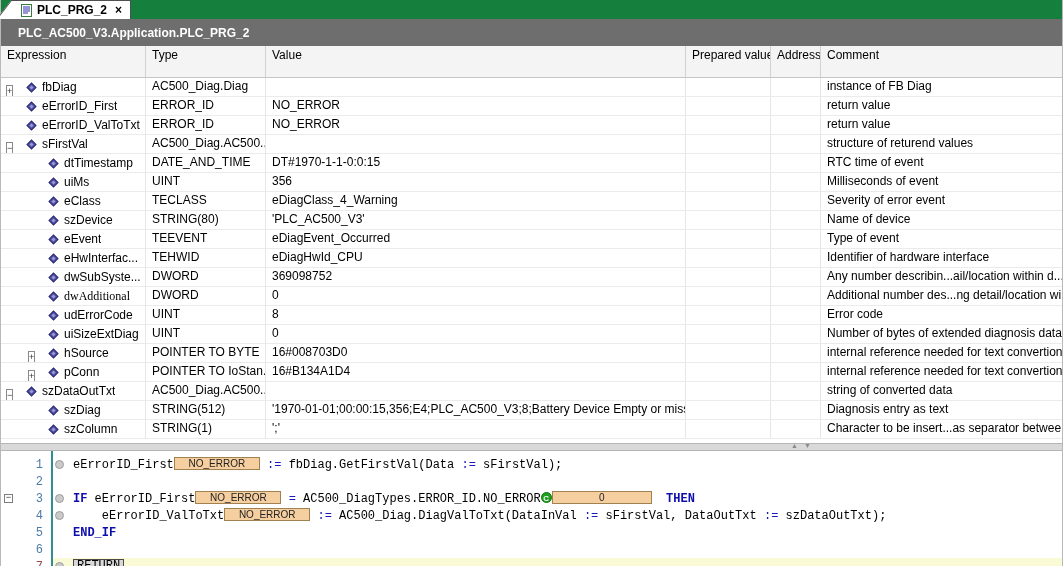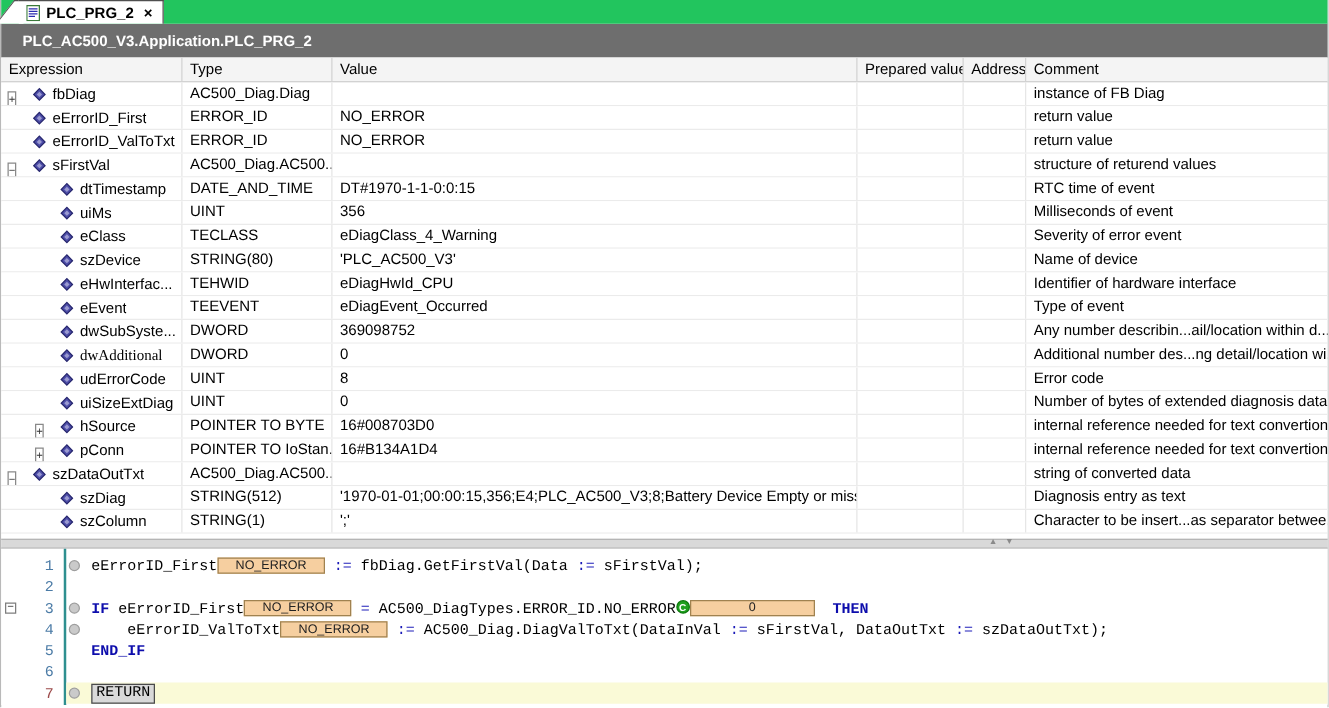--- a/index.html
+++ b/index.html
@@ -1,38 +1,38 @@
 <!DOCTYPE html>
 <html><head>
 <meta charset="utf-8">
 <style>
   * { box-sizing: border-box; margin: 0; padding: 0; }
   html,body { width:1063px; height:566px; overflow:hidden; background:#fff;
               font-family:"Liberation Sans", sans-serif; font-size:12px; color:#000; }
   #app { width:1063px; height:566px; border-left:1px solid #b9b9b9; border-right:1px solid #b9b9b9; position:relative; background:#fff; }
 
   
-  .tabbar { height:19px; position:relative; background:#22c55e; }
+  .tabbar { height:19px; position:relative; background:#15803d; }
   .tab { position:absolute; left:14px; top:0; height:19px; display:flex; align-items:center;
          background:#fff; border-top:1px solid #4f4f4f; border-right:1px solid #4f4f4f;
          padding:0 8px 0 6px; z-index:2; }
   .tab-slant { position:absolute; left:3px; top:0; width:22px; height:19px;
                background:#fff; border-left:1px solid #4f4f4f; border-top:1px solid #4f4f4f;
                transform:skewX(-38deg); z-index:1; }
   .tab-label { font-weight:bold; margin:0 6px 0 5px; }
   .tab-close { font-weight:bold; font-size:12px; line-height:12px; cursor:pointer; margin-left:2px; }
   .doc-icon { width:11px; height:13px; display:inline-block; }
 
   
   .headerbar { height:27px; background:#6e6e6e; color:#fff; display:flex; align-items:center;
                padding-left:17px; font-weight:bold; }
 
   
   .decl-table { width:100%; }
-  .thead { display:flex; height:20px; background:#f4f4f4; border-bottom:1px solid #c6c6c6; }
+  .thead { display:flex; height:32px; background:#f4f4f4; border-bottom:1px solid #c6c6c6; }
   .th { border-right:1px solid #d2d2d2; padding:2px 0 0 6px; white-space:nowrap; overflow:hidden; }
   .trow { display:flex; height:19px; border-bottom:1px solid #ebebeb; background:#fff; }
   .td { border-right:1px solid #e6e6e6; padding:1px 0 0 6px; white-space:nowrap; overflow:hidden; height:18px; }
   .col-expr { width:145px; } .col-type { width:120px; } .col-value { width:420px; }
   .col-prep { width:85px; } .col-addr { width:50px; } .col-comment { flex:1; border-right:none; }
   .expr-cell { display:flex; align-items:center; padding-top:0; }
   .exp-slot { width:9px; height:9px; margin-right:11px; flex:none; position:relative; }
   .exp-box { width:9px; height:9px; border:1px solid #898989; background:#fff; font-size:9px;
              line-height:7px; text-align:center; color:#333; cursor:pointer; }
   .ind0 .exp-slot { margin-left:5px; }
@@ -229,42 +229,42 @@
           <div class="td col-addr"></div>
           <div class="td col-comment">Name of device</div>
         </div>
         <div class="trow">
           <div class="td col-expr expr-cell ind1" style="padding-left: 0px;">
             <span class="exp-slot"></span>
             <span class="var-icon"><svg width="11" height="11" viewBox="0 0 11 11">
                 <rect x="2.3" y="2.3" width="6.4" height="6.4" transform="rotate(45 5.5 5.5)" fill="#4d4da8" stroke="#26266e" stroke-width="1"></rect>
                 <rect x="4" y="4" width="3" height="3" transform="rotate(45 5.5 5.5)" fill="#9a9ad0"></rect>
               </svg></span>
+            <span class="expr-text">eEvent</span>
+          </div>
+          <div class="td col-type">TEEVENT</div>
+          <div class="td col-value">eDiagEvent_Occurred</div>
+          <div class="td col-prep"></div>
+          <div class="td col-addr"></div>
+          <div class="td col-comment">Type of event</div>
+        </div>
+        <div class="trow">
+          <div class="td col-expr expr-cell ind1" style="padding-left: 0px;">
+            <span class="exp-slot"></span>
+            <span class="var-icon"><svg width="11" height="11" viewBox="0 0 11 11">
+                <rect x="2.3" y="2.3" width="6.4" height="6.4" transform="rotate(45 5.5 5.5)" fill="#4d4da8" stroke="#26266e" stroke-width="1"></rect>
+                <rect x="4" y="4" width="3" height="3" transform="rotate(45 5.5 5.5)" fill="#9a9ad0"></rect>
+              </svg></span>
             <span class="expr-text">eHwInterfac...</span>
           </div>
           <div class="td col-type">TEHWID</div>
           <div class="td col-value">eDiagHwId_CPU</div>
           <div class="td col-prep"></div>
           <div class="td col-addr"></div>
           <div class="td col-comment">Identifier of hardware interface</div>
-        </div>
-        <div class="trow">
-          <div class="td col-expr expr-cell ind1" style="padding-left: 0px;">
-            <span class="exp-slot"></span>
-            <span class="var-icon"><svg width="11" height="11" viewBox="0 0 11 11">
-                <rect x="2.3" y="2.3" width="6.4" height="6.4" transform="rotate(45 5.5 5.5)" fill="#4d4da8" stroke="#26266e" stroke-width="1"></rect>
-                <rect x="4" y="4" width="3" height="3" transform="rotate(45 5.5 5.5)" fill="#9a9ad0"></rect>
-              </svg></span>
-            <span class="expr-text">eEvent</span>
-          </div>
-          <div class="td col-type">TEEVENT</div>
-          <div class="td col-value">eDiagEvent_Occurred</div>
-          <div class="td col-prep"></div>
-          <div class="td col-addr"></div>
-          <div class="td col-comment">Type of event</div>
         </div>
         <div class="trow">
           <div class="td col-expr expr-cell ind1" style="padding-left: 0px;">
             <span class="exp-slot"></span>
             <span class="var-icon"><svg width="11" height="11" viewBox="0 0 11 11">
                 <rect x="2.3" y="2.3" width="6.4" height="6.4" transform="rotate(45 5.5 5.5)" fill="#4d4da8" stroke="#26266e" stroke-width="1"></rect>
                 <rect x="4" y="4" width="3" height="3" transform="rotate(45 5.5 5.5)" fill="#9a9ad0"></rect>
               </svg></span>
             <span class="expr-text">dwSubSyste...</span>
           </div>

